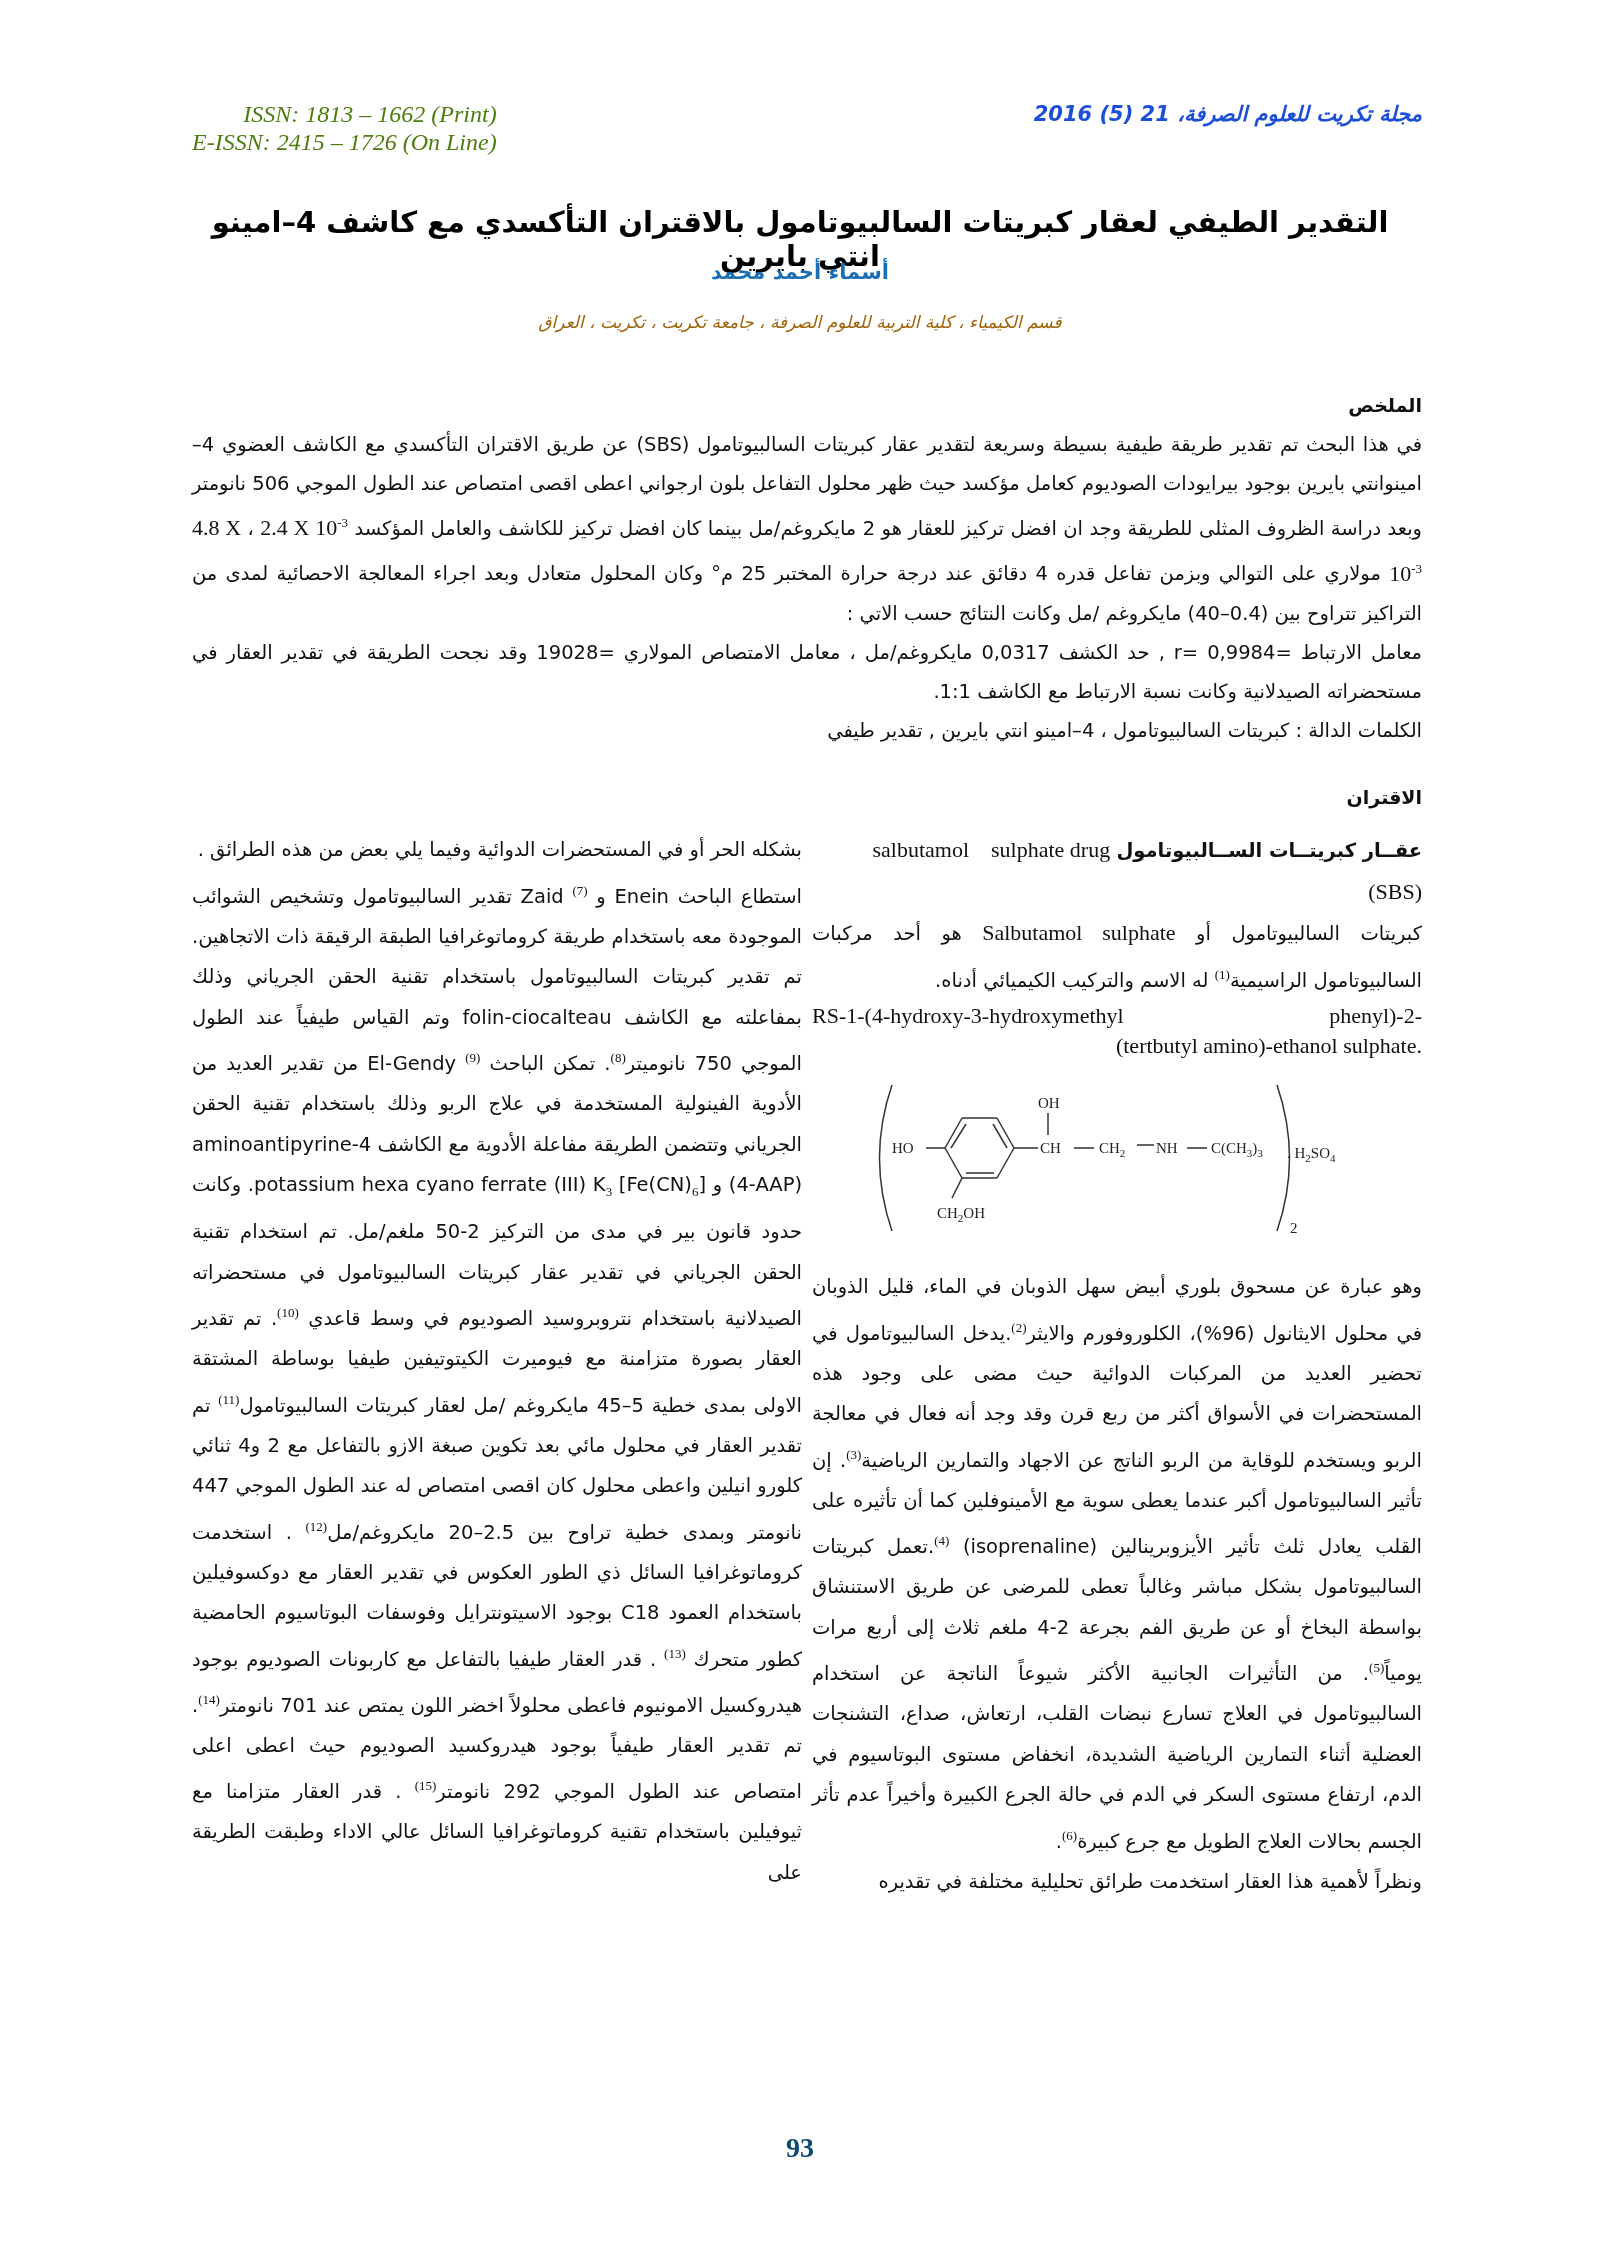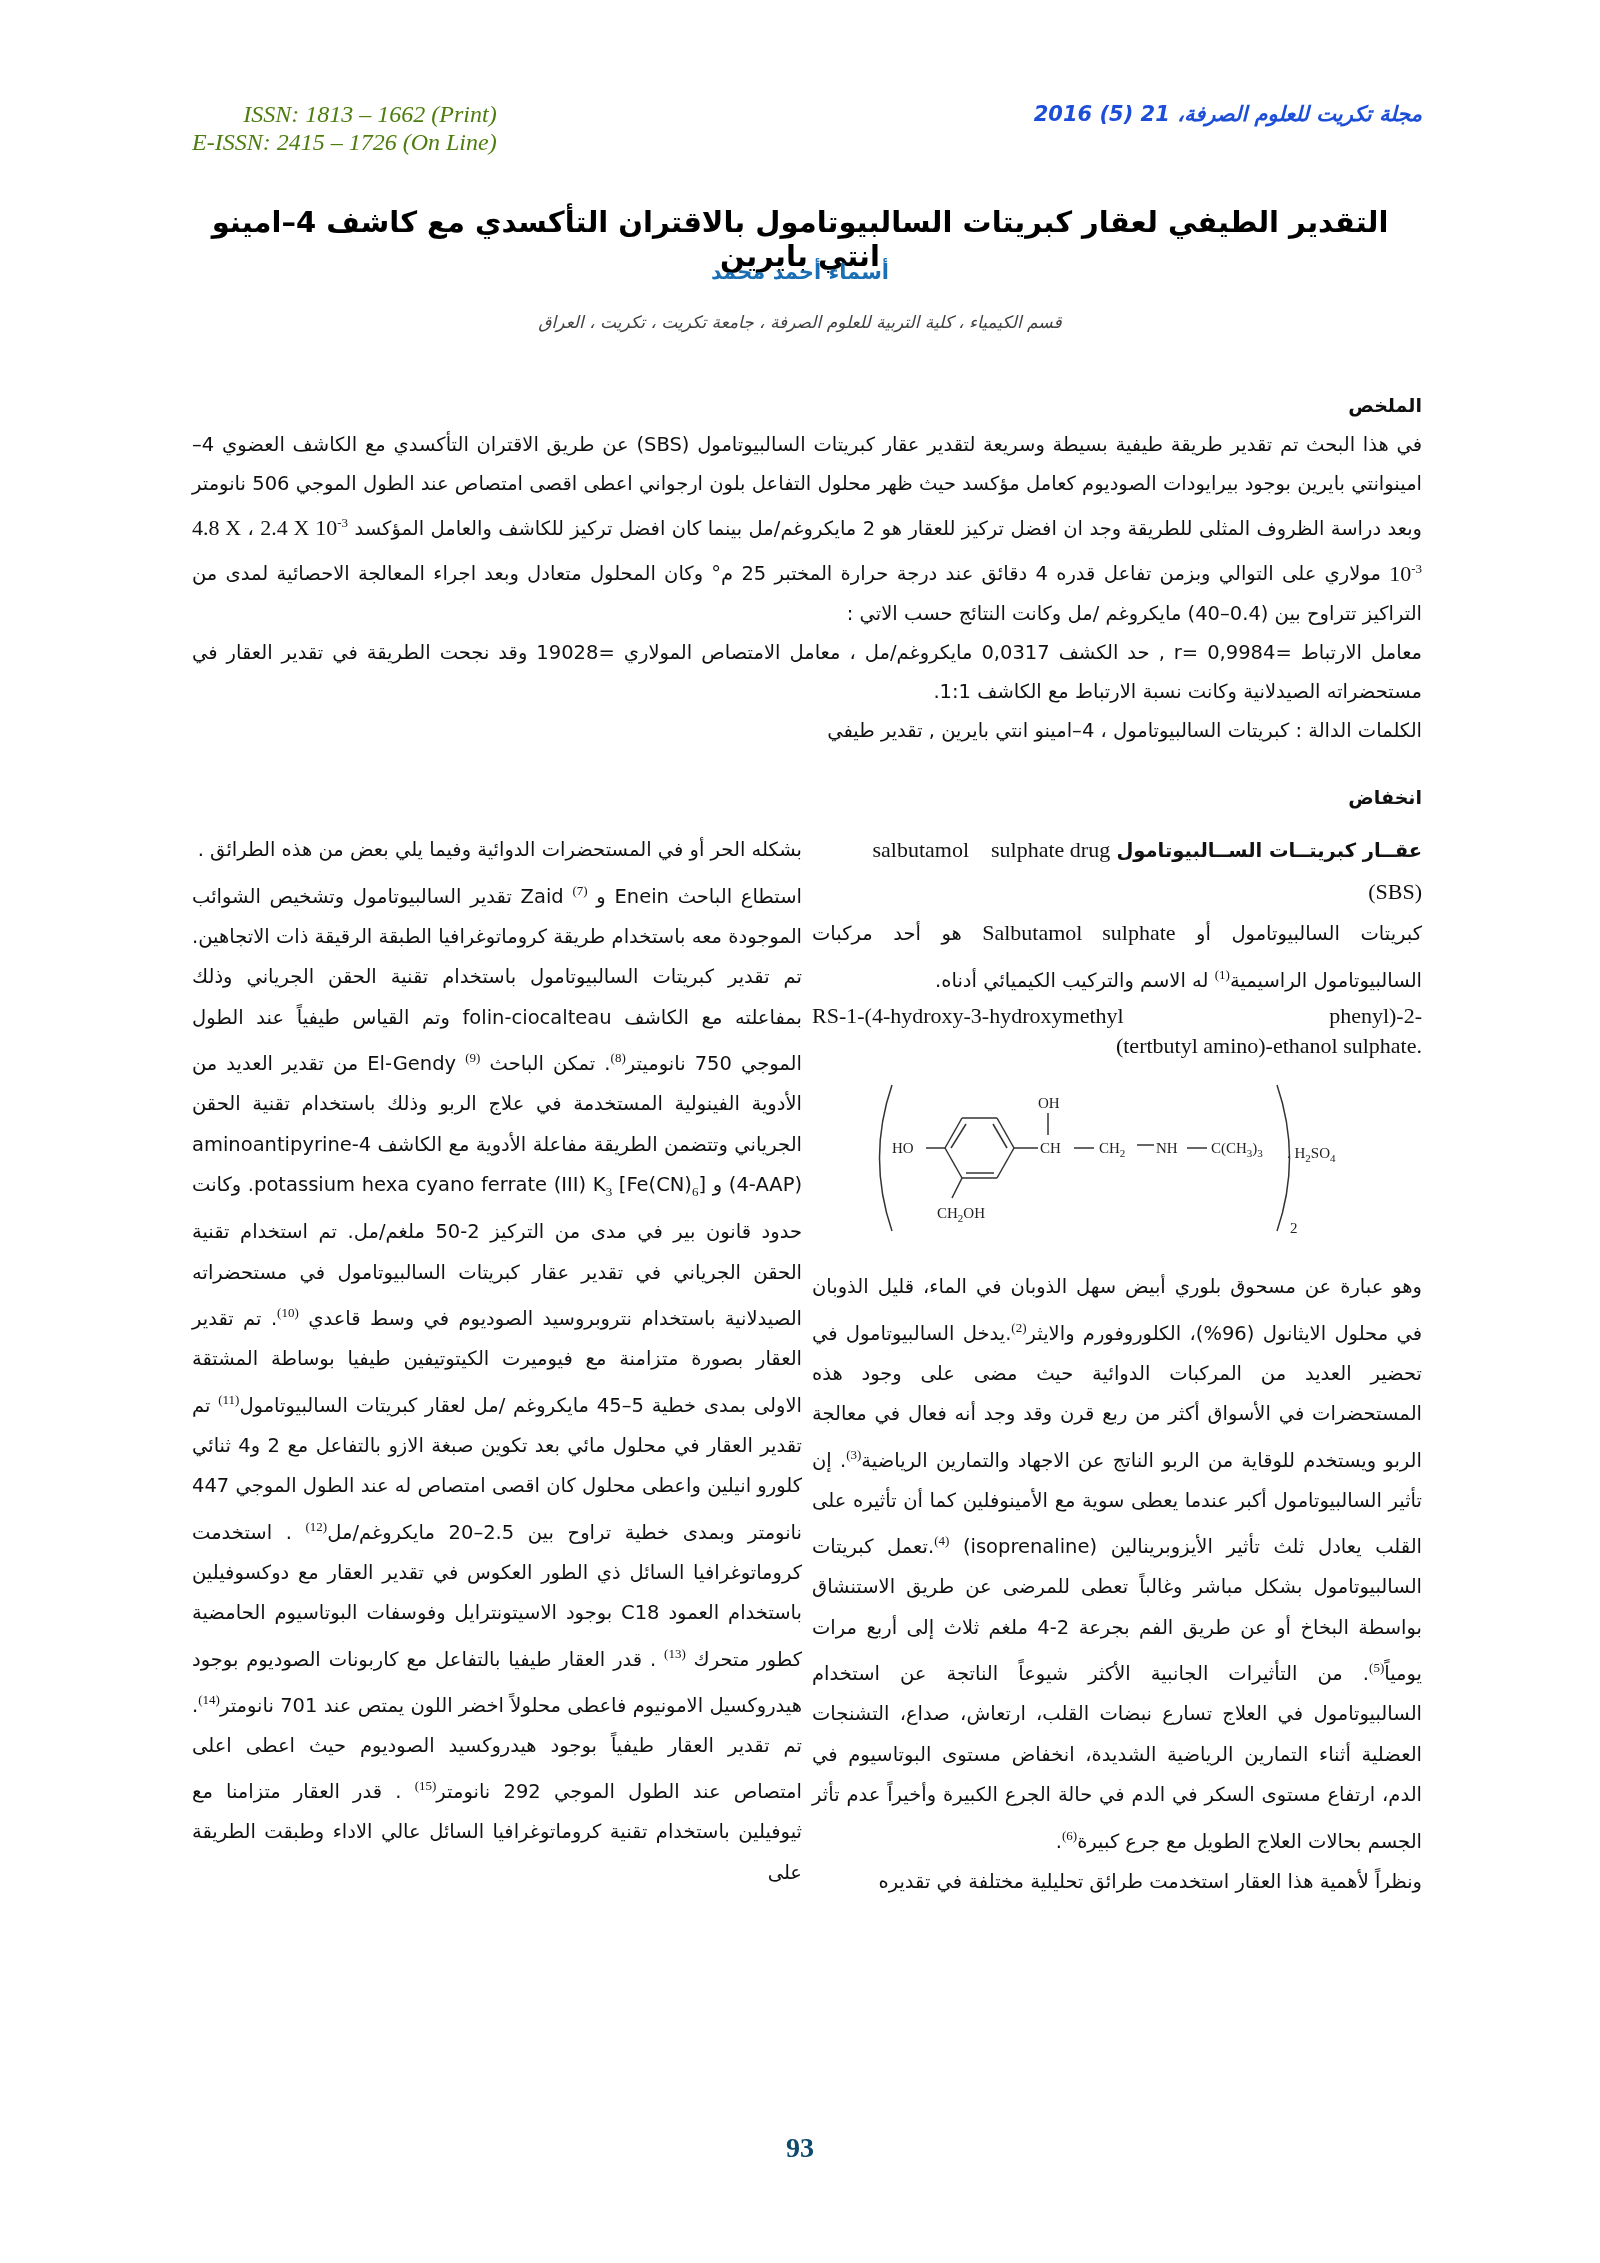--- a/index.html
+++ b/index.html
@@ -22,21 +22,21 @@
     position: absolute; left: 200px; right: 200px; top: 205px;
     text-align: center; direction: rtl;
     font-family: "DejaVu Sans", sans-serif; font-weight: bold; font-size: 29px; color: #000;
   }
   .author {
     position: absolute; left: 0; right: 0; top: 260px; text-align: center; direction: rtl;
     font-weight: bold; font-size: 21px; color: #1a6fb5;
   }
   .affil {
     position: absolute; left: 0; right: 0; top: 312px; text-align: center; direction: rtl;
-    font-style: italic; font-size: 17px; color: #404040;
+    font-style: italic; font-size: 17px; color: #a16207;
   }
   .abstract {
     position: absolute; left: 192px; right: 178px; top: 385px; direction: rtl; text-align: justify;
     font-size: 19.5px; line-height: 39px;
   }
   .abstract h2 { font-size: 19px; font-weight: bold; line-height: 40px; }
   .abstract p { text-align-last: right; }
   .abstract .kw { margin-top: 0; }
   .intro-h {
     position: absolute; right: 178px; top: 786px; direction: rtl;
@@ -78,21 +78,21 @@
 <div class="author">أسماء أحمد محمد</div>
 <div class="affil">قسم الكيمياء ، كلية التربية للعلوم الصرفة ، جامعة تكريت ، تكريت ، العراق</div>
 
 <section class="abstract">
   <h2>الملخص</h2>
   <p><span>في هذا البحث تم تقدير طريقة طيفية بسيطة وسريعة لتقدير عقار كبريتات السالبيوتامول (SBS) عن طريق الاقتران التأكسدي مع الكاشف العضوي 4–امينوانتي بايرين بوجود بيرايودات الصوديوم كعامل مؤكسد حيث ظهر محلول التفاعل بلون ارجواني اعطى اقصى امتصاص عند الطول الموجي 506 نانومتر وبعد دراسة الظروف المثلى للطريقة وجد ان افضل تركيز للعقار هو 2 مايكروغم/مل بينما كان افضل تركيز للكاشف والعامل المؤكسد </span><span class="latin" dir="ltr"><span>2.4 X 10</span><sup>-3</sup></span> ، <span class="latin" dir="ltr"><span>4.8 X 10</span><sup>-3</sup></span><span> مولاري على التوالي وبزمن تفاعل قدره 4 دقائق عند درجة حرارة المختبر 25 م° وكان المحلول متعادل وبعد اجراء المعالجة الاحصائية لمدى من التراكيز تتراوح بين (0.4–40) مايكروغم /مل وكانت النتائج حسب الاتي :</span></p>
   <p>معامل الارتباط =0,9984 =r , حد الكشف 0,0317 مايكروغم/مل ، معامل الامتصاص المولاري =19028 وقد نجحت الطريقة في تقدير العقار في مستحضراته الصيدلانية وكانت نسبة الارتباط مع الكاشف 1:1.</p>
   <p class="kw">الكلمات الدالة : كبريتات السالبيوتامول ، 4–امينو انتي بايرين , تقدير طيفي</p>
 </section>
 
-<h2 class="intro-h">انخفاض</h2>
+<h2 class="intro-h">الاقتران</h2>
 
 <section class="col col-right">
   <p><span class="bold">عقــار كبريتــات الســالبيوتامول</span> <span class="latin" dir="ltr" style="white-space:pre">salbutamol    sulphate drug</span><br><span class="latin">(SBS)</span></p>
   <p><span>كبريتات السالبيوتامول أو </span><span class="latin" dir="ltr">Salbutamol sulphate</span><span> هو أحد مركبات السالبيوتامول الراسيمية</span><sup>(1)</sup><span> له الاسم والتركيب الكيميائي أدناه.</span></p>
   <div class="ltr-block">
     <span style="display:block;text-align:justify;text-align-last:justify;">RS-1-(4-hydroxy-3-hydroxymethyl phenyl)-2-</span>
     <span class="l2">(tertbutyl amino)-ethanol sulphate.</span>
   </div>
   <svg class="struct" viewBox="0 0 560 170">
     <path d="M 30 12 Q 5 85 30 158" fill="none" stroke="#333" stroke-width="1.5"></path>

